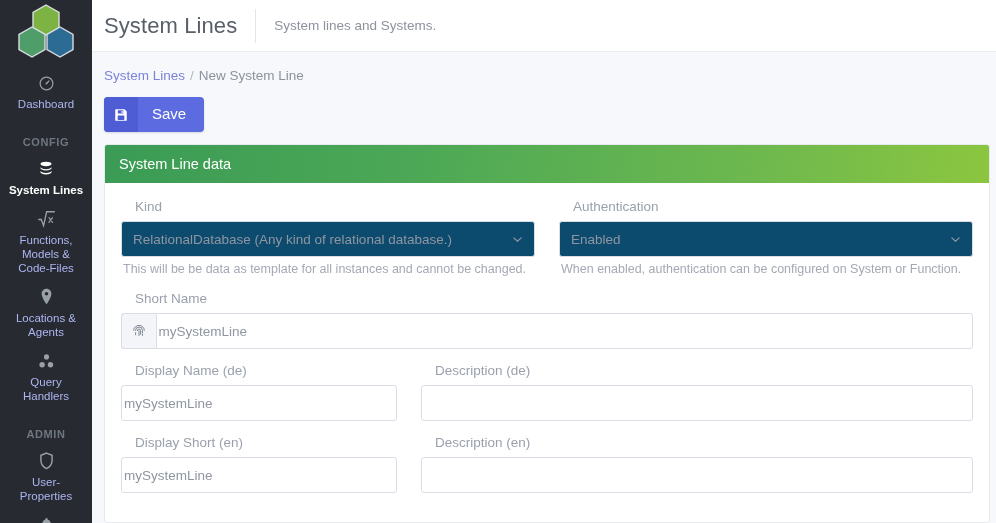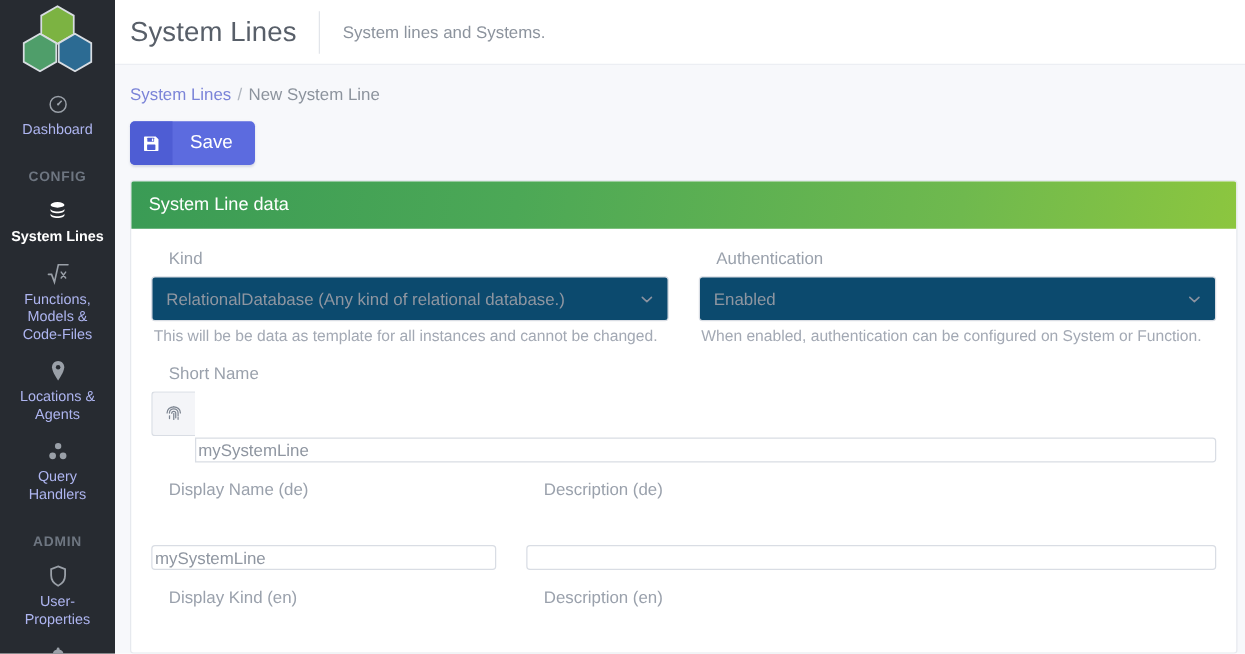--- a/index.html
+++ b/index.html
@@ -150,28 +150,27 @@
     cursor: pointer;
     white-space: nowrap; overflow: hidden; text-overflow: ellipsis;
   }
   .chev {
     position: absolute; right: 11px; top: 0; height: 36px;
     display: flex; align-items: center; color: #8b92a0;
     pointer-events: none;
   }
 
   .input-box {
-    width: 100%; height: 20px;
+    width: 100%; height: 36px;
     border: 1px solid #d9dde4; border-radius: 3px;
     background: #ffffff;
     font-size: 13.5px; color: #8f96a1;
     padding: 0 2px;
     display: flex; align-items: center;
     font-family: inherit;
-    margin-top: 37px;
   }
   .input-group { display: flex; width: 100%; }
   .input-group .addon {
     width: 36px; height: 36px;
     border: 1px solid #d9dde4; border-right: none;
     border-radius: 3px 0 0 3px;
     background: #f4f5f8;
     display: flex; align-items: center; justify-content: center;
     color: #7e8692;
   }
@@ -364,21 +363,21 @@
             <div class="input-box">mySystemLine</div>
           </div>
           <div class="col" style="flex: 2 1 0;">
             <label class="fld-label">Description (de)</label>
             <div class="input-box"></div>
           </div>
         </div>
 
         <div class="row mt14">
           <div class="col">
-            <label class="fld-label">Display Kind (en)</label>
+            <label class="fld-label">Display Short (en)</label>
             <div class="input-box">mySystemLine</div>
           </div>
           <div class="col" style="flex: 2 1 0;">
             <label class="fld-label">Description (en)</label>
             <div class="input-box"></div>
           </div>
         </div>
 
       </div>
     </section>

